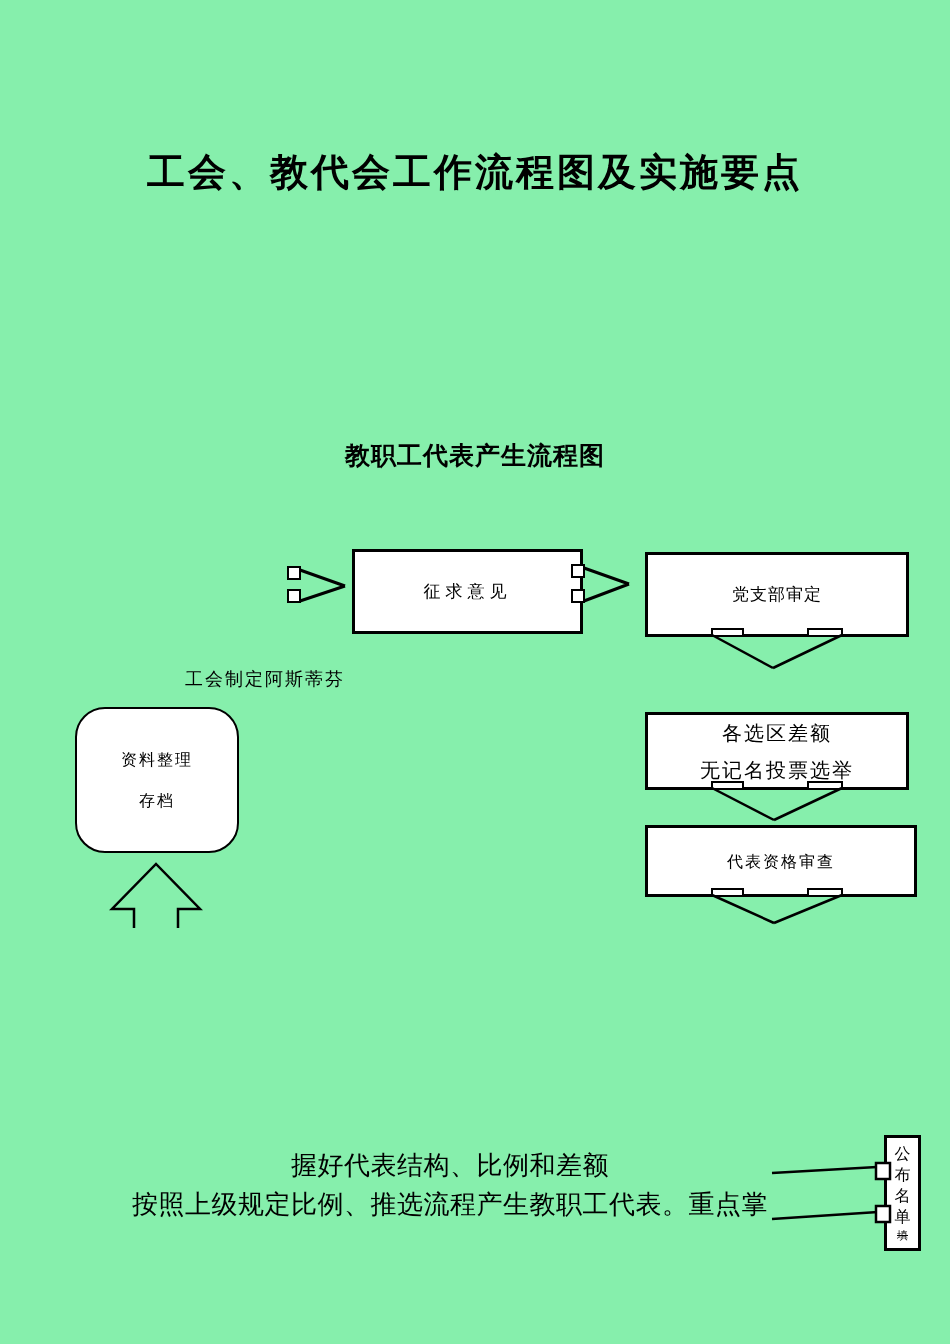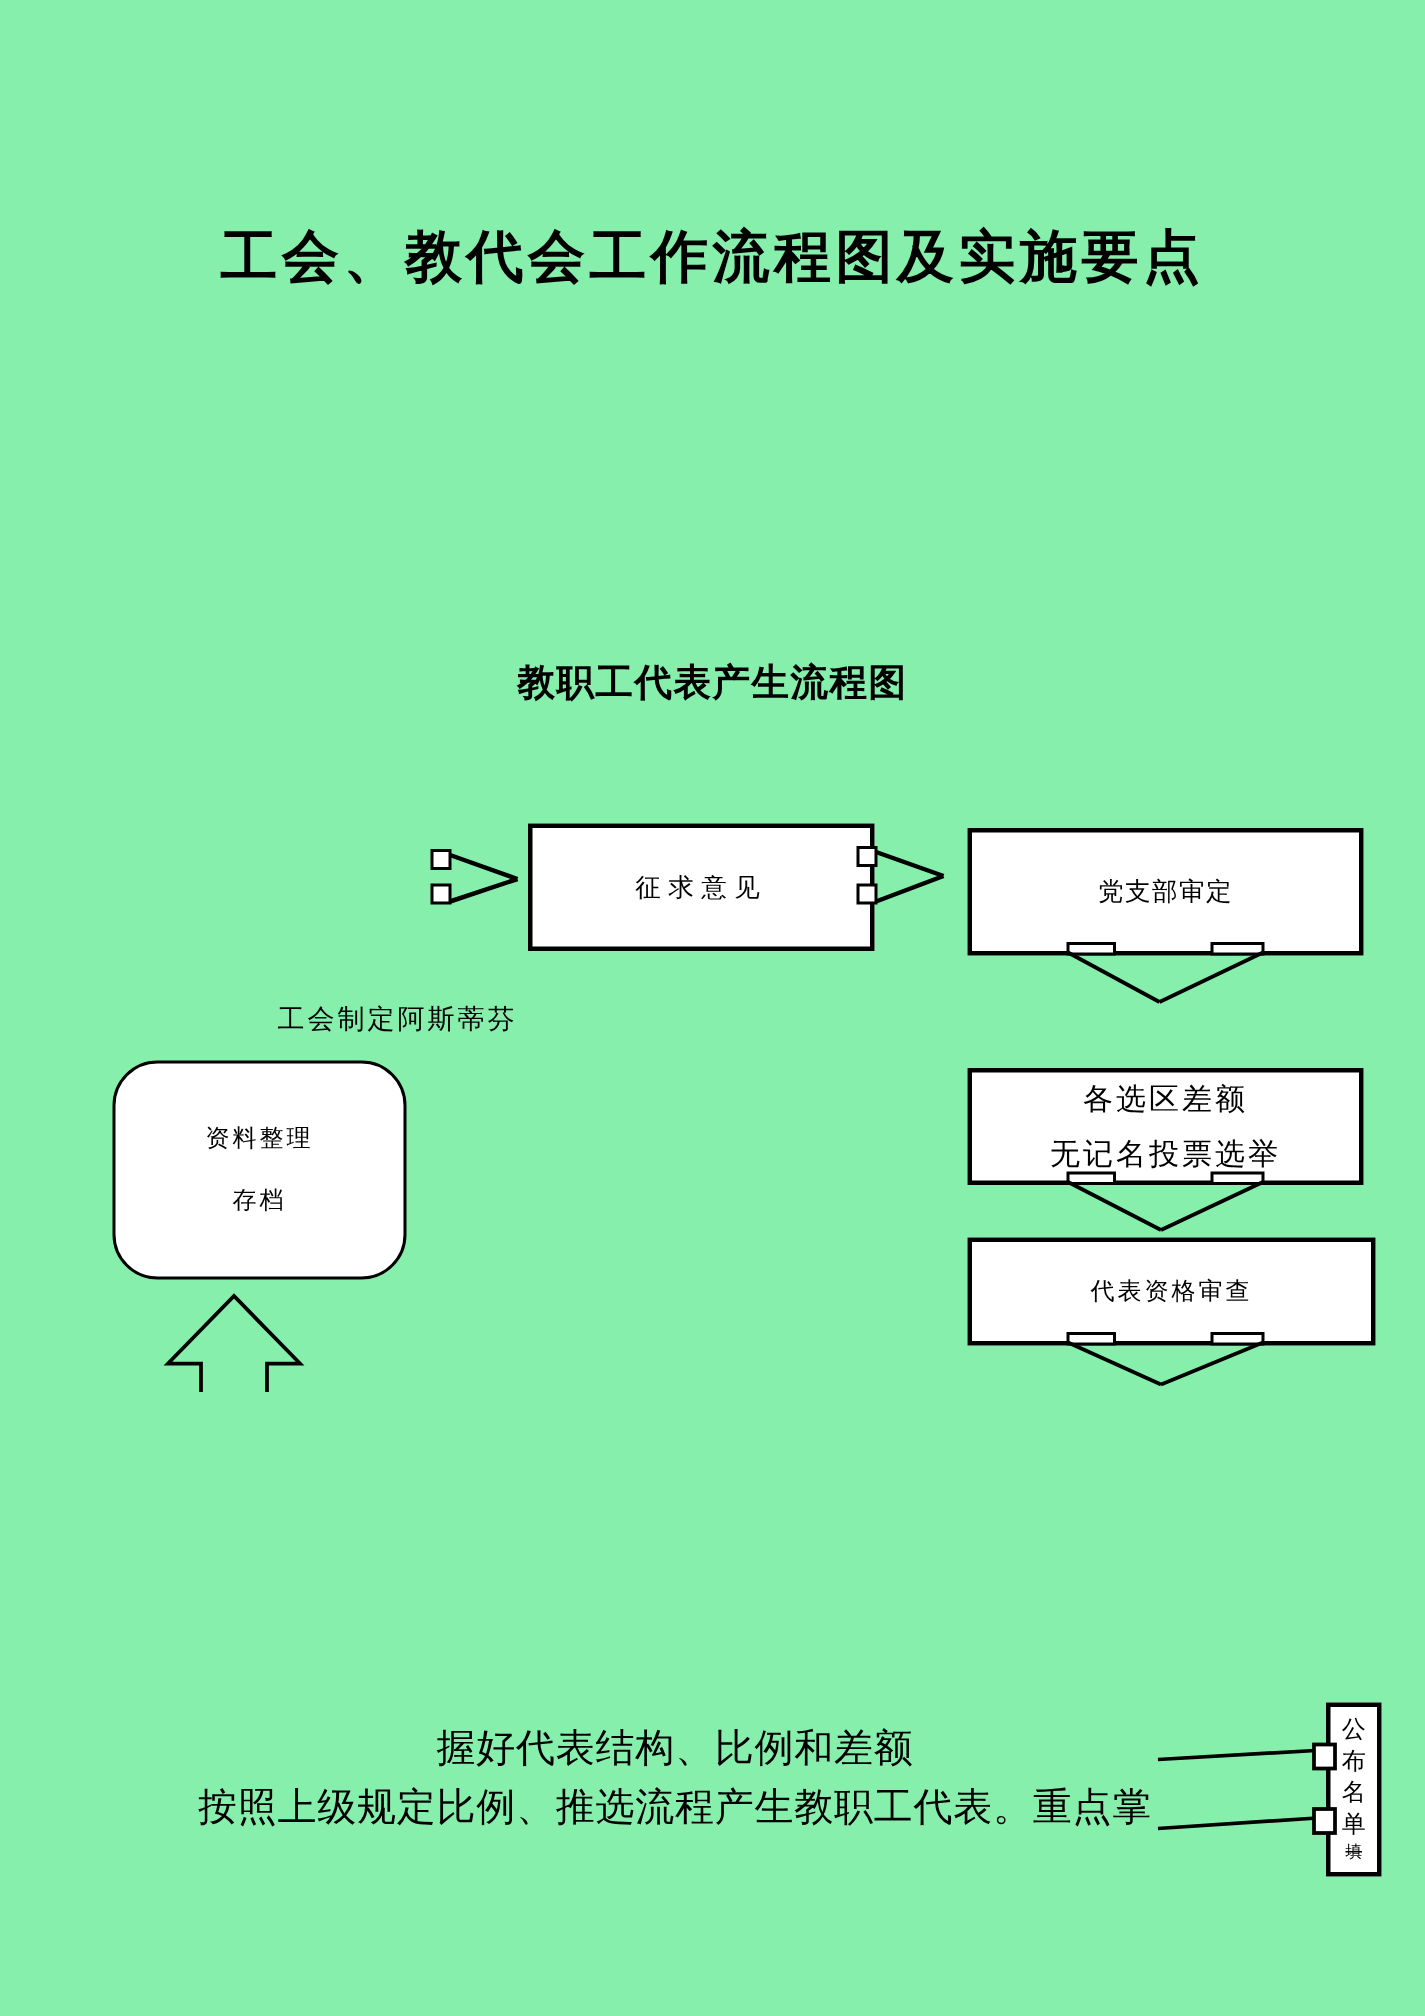--- a/index.html
+++ b/index.html
@@ -19,21 +19,21 @@
   .fbox{
     position:absolute;border:3px solid #000;box-sizing:border-box;background:#fff;
     display:flex;flex-direction:column;align-items:center;justify-content:center;
     font-size:16px;line-height:25px;text-align:center;
   }
   .box-plan{left:71px;top:550px;width:229px;height:70px;justify-content:flex-start;padding-top:5px;gap:9px;font-size:17px;letter-spacing:8px;}
   .box-opinions{left:352px;top:549px;width:231px;height:85px;font-size:17px;letter-spacing:5px;}
   .box-party{left:645px;top:552px;width:264px;height:85px;font-size:17px;letter-spacing:1px;}
   .box-election{left:645px;top:712px;width:264px;height:78px;justify-content:flex-start;padding-top:6px;gap:12px;font-size:20px;letter-spacing:2px;}
   .box-qual{left:645px;top:825px;width:272px;height:72px;font-size:16px;letter-spacing:2px;}
-  .box-archive{left:75px;top:707px;width:196px;height:146px;border-width:2px;border-radius:30px;gap:16px;font-size:16px;letter-spacing:2px;align-items:center;}
+  .box-archive{left:75px;top:707px;width:164px;height:146px;border-width:2px;border-radius:30px;gap:16px;font-size:16px;letter-spacing:2px;align-items:center;}
   .box-report{left:70px;top:927px;width:173px;height:117px;font-size:16px;letter-spacing:2px;}
   .box-side{
     left:884px;top:1135px;width:37px;height:116px;
     justify-content:flex-start;padding-top:5px;gap:0;font-size:16px;line-height:21px;letter-spacing:0;
   }
   .struck{text-decoration:line-through;}
   .side-small{font-size:11px;line-height:13px;margin-top:2px;text-decoration:line-through;}
   .caption{left:185px;top:653px;font-size:18px;letter-spacing:2px;line-height:24px;margin-top:14px;}
   .footer{
     left:110px;top:1146px;width:680px;text-align:center;

